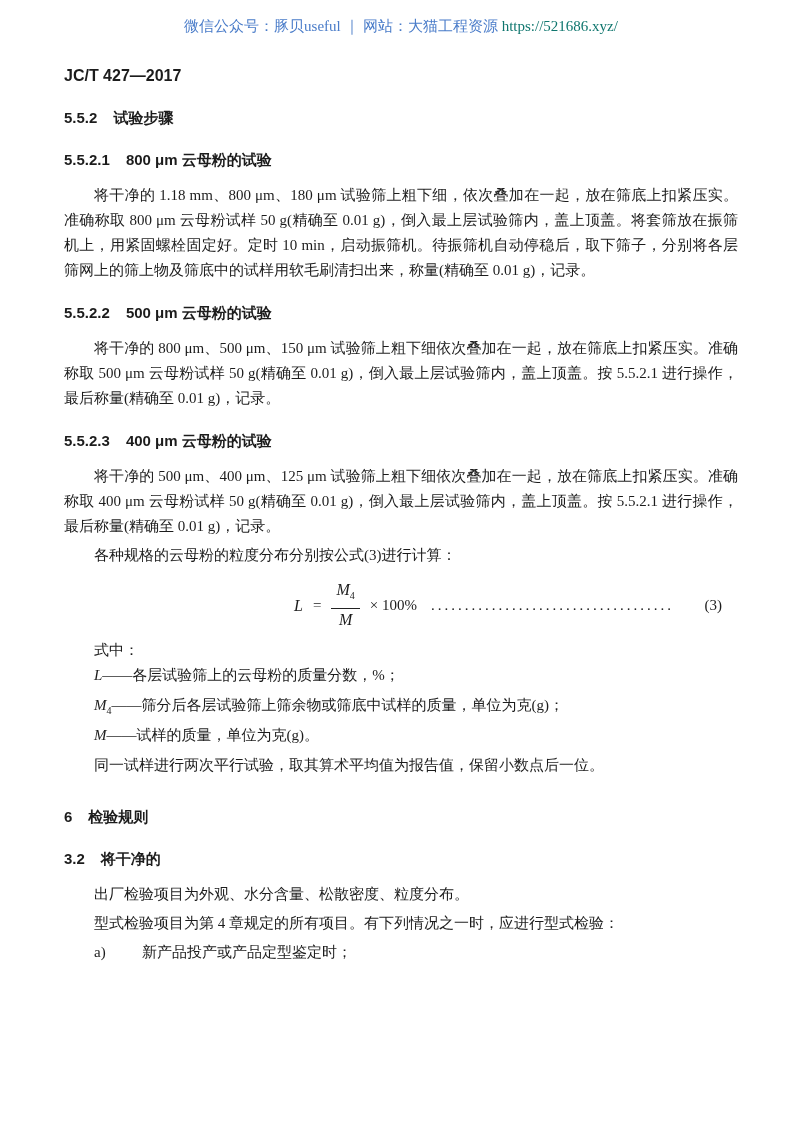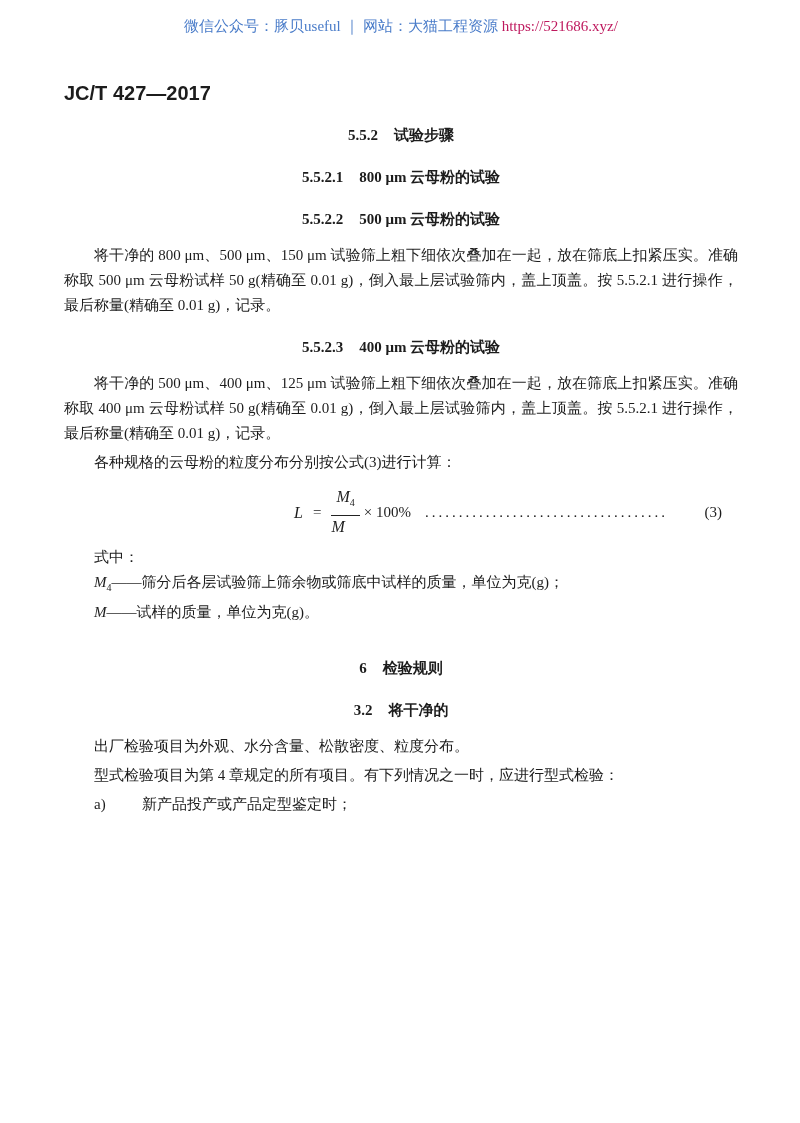--- a/index.html
+++ b/index.html
@@ -9,53 +9,52 @@
     padding: 14px 62px 0 64px;
     background: #ffffff;
     font-family: "Liberation Serif", "DejaVu Serif", serif;
     font-size: 15px; line-height: 25px; color: #1c1c1c;
   }
   .watermark {
     text-align: center; color: #4a7cc9;
     font-family: "Liberation Serif", "DejaVu Serif", serif;
     font-size: 15px; white-space: nowrap;
   }
-  .watermark .url { color: #be185d; text-decoration: none; cursor: pointer; }
+  .watermark .url { color: #0f766e; text-decoration: none; cursor: pointer; }
   .doc-code {
-    margin-top: 42px;
+    margin-top: 24px;
     font-family: "Liberation Sans", "DejaVu Sans", sans-serif;
-    font-weight: bold; font-size: 20px;
+    font-weight: bold; font-size: 16px;
   }
   .heading {
-    font-family: Liberation Serif, serif;
+    font-family: Liberation Sans, sans-serif;
     font-weight: bold; font-size: 15px;
     margin: 17px 0 11px 0;
-    text-align: center;
   }
   .heading .hnum { margin-right: 16px; }
   .heading.chapter { margin: 26px 0 16px 0; }
   .para {
     margin: 0 0 4px 0;
     text-indent: 2em; text-align: justify;
   }
   .indented { padding-left: 2em; }
   .def-line { padding-left: 2em; }
   .var { font-style: italic; }
   sub { font-size: 10px; }
   .formula-row {
     display: flex; align-items: center;
     margin: 12px 0 8px 0;
     padding-left: 230px; padding-right: 16px;
   }
   .formula-row .var { font-style: italic; font-size: 16px; }
   .formula-eq { margin: 0 10px; }
-  .frac { display: inline-block; vertical-align: middle; line-height: 20px; }
+  .frac { display: inline-block; text-align: center; vertical-align: middle; line-height: 20px; }
   .frac .top { display: block; padding: 0 5px 2px 5px; border-bottom: 1.5px solid #222; }
   .frac .bot { display: block; padding-top: 1px; }
-  .formula-factor { margin-left: 4px; white-space: nowrap; }
+  .formula-factor { margin-left: 10px; white-space: nowrap; }
   .formula-dots {
     flex: 1; overflow: hidden; white-space: nowrap;
     letter-spacing: 3px; margin: 0 10px 0 14px; color: #1c1c1c;
   }
   .formula-label { white-space: nowrap; }
   .list-item { display: flex; padding-left: 2em; }
   .list-item .li-label { width: 48px; flex: 0 0 48px; }
   .list-item .li-text { flex: 1; }
 </style>
 </head>
@@ -69,20 +68,21 @@
 
   <div class="doc-code">JC/T 427—2017</div>
 
   <div class="heading">
     <span class="hnum">5.5.2</span><span>试验步骤</span>
   </div>
 
   <div class="heading">
     <span class="hnum">5.5.2.1</span><span>800 μm 云母粉的试验</span>
   </div>
+  <p class="para">将干净的 1.18 mm、800 μm、180 μm 试验筛上粗下细，依次叠加在一起，放在筛底上扣紧压实。准确称取 800 μm 云母粉试样 50 g(精确至 0.01 g)，倒入最上层试验筛内，盖上顶盖。将套筛放在振筛机上，用紧固螺栓固定好。定时 10 min，启动振筛机。待振筛机自动停稳后，取下筛子，分别将各层筛网上的筛上物及筛底中的试样用软毛刷清扫出来，称量(精确至 0.01 g)，记录。</p>
 
   <div class="heading">
     <span class="hnum">5.5.2.2</span><span>500 μm 云母粉的试验</span>
   </div>
   <p class="para">将干净的 800 μm、500 μm、150 μm 试验筛上粗下细依次叠加在一起，放在筛底上扣紧压实。准确称取 500 μm 云母粉试样 50 g(精确至 0.01 g)，倒入最上层试验筛内，盖上顶盖。按 5.5.2.1 进行操作，最后称量(精确至 0.01 g)，记录。</p>
 
   <div class="heading">
     <span class="hnum">5.5.2.3</span><span>400 μm 云母粉的试验</span>
   </div>
   <p class="para">将干净的 500 μm、400 μm、125 μm 试验筛上粗下细依次叠加在一起，放在筛底上扣紧压实。准确称取 400 μm 云母粉试样 50 g(精确至 0.01 g)，倒入最上层试验筛内，盖上顶盖。按 5.5.2.1 进行操作，最后称量(精确至 0.01 g)，记录。</p>
@@ -97,25 +97,29 @@
       <span class="bot var">M</span>
     </span>
     <span class="formula-factor">× 100%</span>
     <span class="formula-dots">....................................</span>
     <span class="formula-label">(3)</span>
   </div>
 
   <div class="indented">式中：</div>
 
   <div class="def-line">
+    <span class="var">L</span><sub></sub><span>——各层试验筛上的云母粉的质量分数，%；</span>
+  </div>
+  <div class="def-line">
     <span class="var">M</span><sub>4</sub><span>——筛分后各层试验筛上筛余物或筛底中试样的质量，单位为克(g)；</span>
   </div>
   <div class="def-line">
     <span class="var">M</span><sub></sub><span>——试样的质量，单位为克(g)。</span>
   </div>
+  <div class="indented">同一试样进行两次平行试验，取其算术平均值为报告值，保留小数点后一位。</div>
 
   <div class="heading chapter">
     <span class="hnum">6</span><span>检验规则</span>
   </div>
 
   <div class="heading">
     <span class="hnum">3.2</span><span>将干净的</span>
   </div>
 
   <p class="para">出厂检验项目为外观、水分含量、松散密度、粒度分布。</p>

